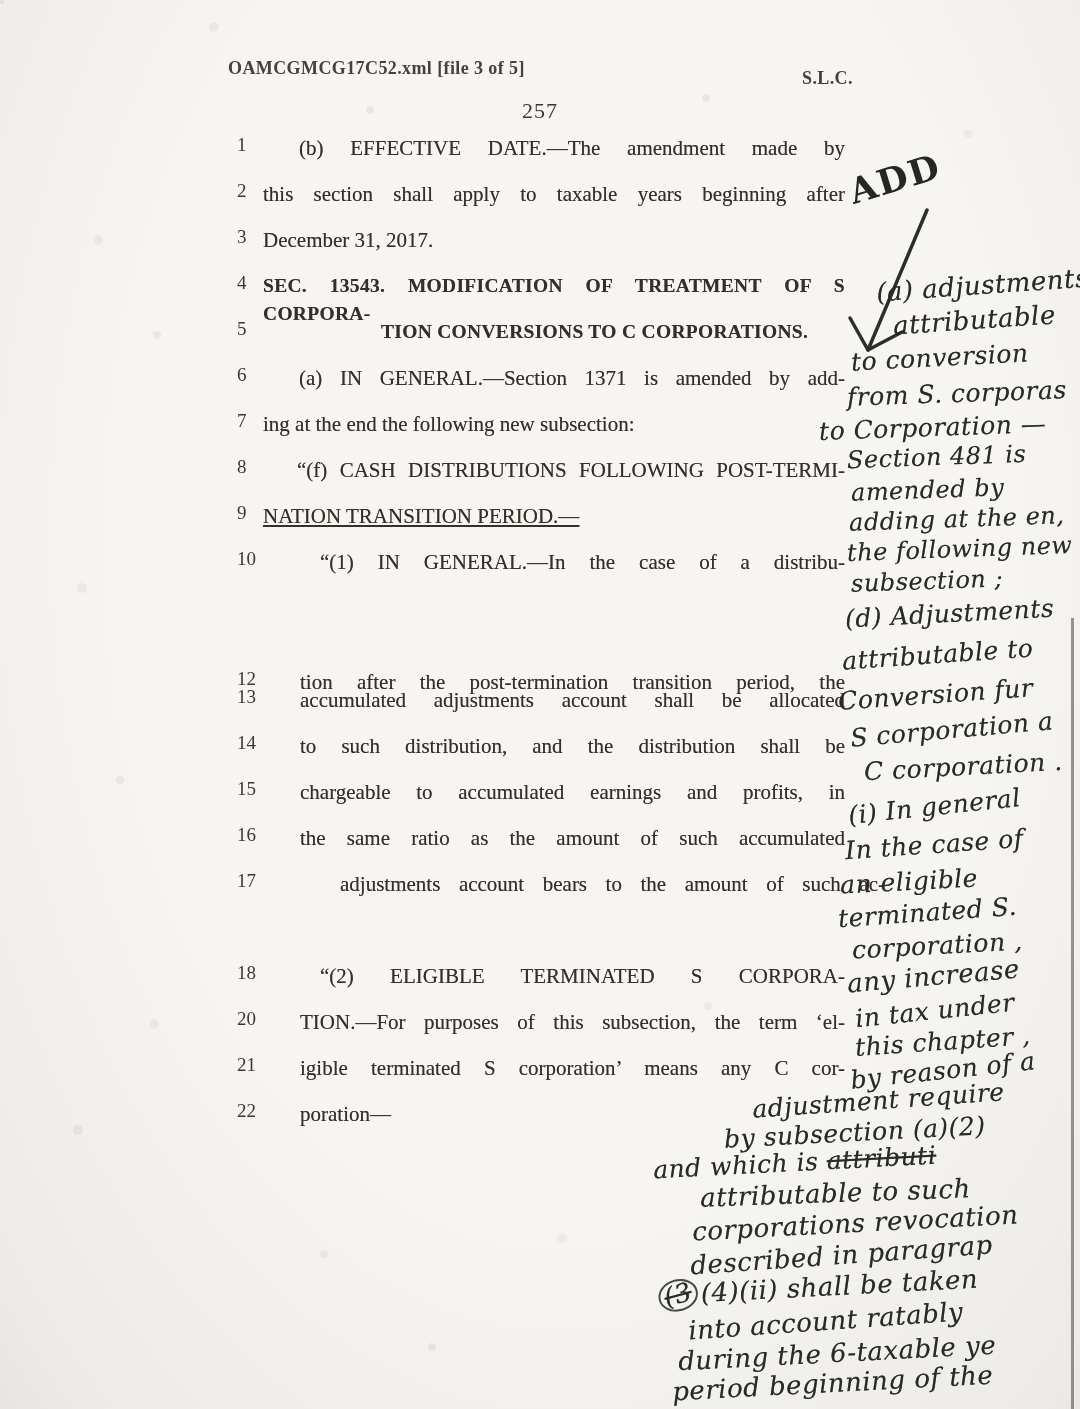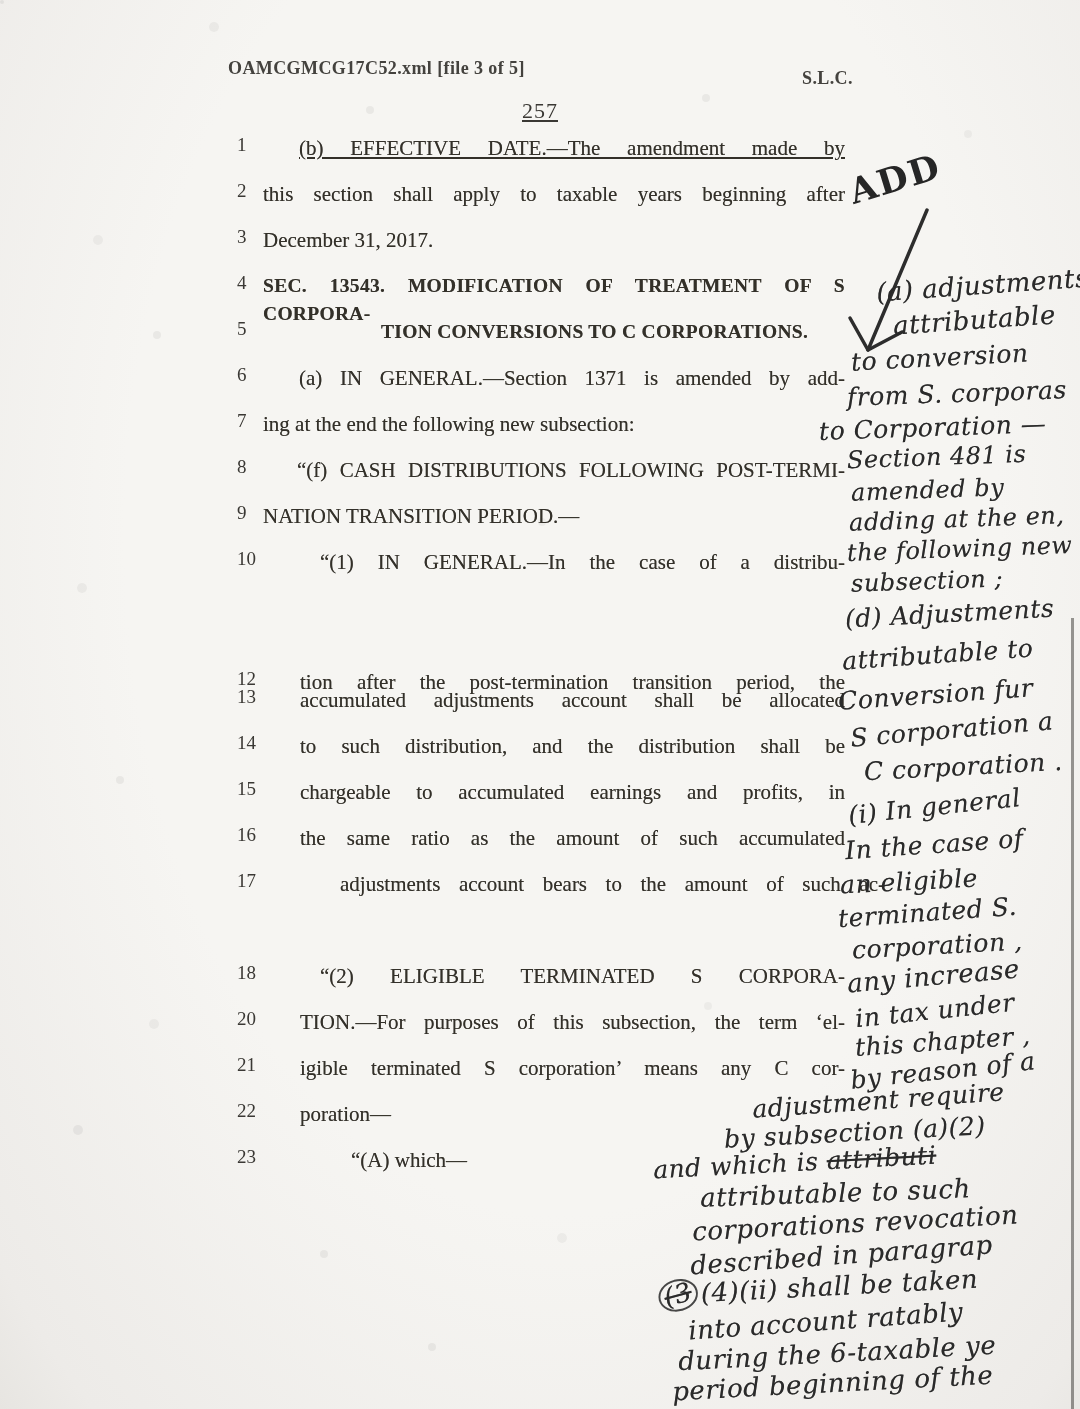--- a/index.html
+++ b/index.html
@@ -12,21 +12,21 @@
       radial-gradient(ellipse at 52% 38%, #f6f5f2 55%, #edebe8 92%, #e7e5e1 100%);
     overflow:hidden;
     font-family:"Liberation Serif", serif;
     color:#35332f;
   }
   
   .hdr{position:absolute;font-size:18px;letter-spacing:.4px;color:#44423e;}
   #hdr-left{left:228px;top:58px;font-weight:bold;}
   #hdr-right{left:802px;top:68px;font-weight:bold;}
   #pageno{position:absolute;left:470px;top:98px;width:140px;text-align:center;
-          font-size:22px;letter-spacing:1px;color:#3a3834;text-decoration:underline;}
+          font-size:22px;letter-spacing:1px;color:#3a3834;}
   #doc{position:absolute;left:0;top:0;width:1080px;height:1409px;}
   .row{position:absolute;left:237px;display:flex;align-items:flex-start;}
   .num{width:26px;text-align:left;font-size:19px;color:#3a3834;flex:0 0 26px;}
   .lt{width:582px;box-sizing:border-box;font-size:21px;line-height:28px;
       margin-left:0;color:#333029;text-shadow:0 0 .5px rgba(40,38,34,.55);}
   .j{text-align:justify;text-align-last:justify;}
   .l{text-align:left;}
   .b{font-weight:bold;font-size:19.5px;letter-spacing:.3px;}
   
   .hw{position:absolute;font-family:"DejaVu Serif", serif;font-style:italic;
@@ -71,21 +71,21 @@
   <div id="specks"></div>
   <div id="edge-line"></div>
 
   <div id="hdr-left" class="hdr">OAMCGMCG17C52.xml [file 3 of 5]</div>
   <div id="hdr-right" class="hdr">S.L.C.</div>
   <div id="pageno">257</div>
 
   <div id="doc">
       <div class="row" style="top: 134px;">
         <span class="num">1</span>
-        <div class="lt j" style="padding-left: 36px; text-decoration: underline;">(b) EFFECTIVE DATE.—The amendment made by</div>
+        <div class="lt j" style="padding-left: 36px;">(b) EFFECTIVE DATE.—The amendment made by</div>
       </div>
       <div class="row" style="top: 180px;">
         <span class="num">2</span>
         <div class="lt j" style="padding-left: 0px;">this section shall apply to taxable years beginning after</div>
       </div>
       <div class="row" style="top: 226px;">
         <span class="num">3</span>
         <div class="lt l" style="padding-left: 0px;">December 31, 2017.</div>
       </div>
       <div class="row" style="top: 272px;">
@@ -103,21 +103,21 @@
       <div class="row" style="top: 410px;">
         <span class="num">7</span>
         <div class="lt l" style="padding-left: 0px;">ing at the end the following new subsection:</div>
       </div>
       <div class="row" style="top: 456px;">
         <span class="num">8</span>
         <div class="lt j" style="padding-left: 34px;">“(f) CASH DISTRIBUTIONS FOLLOWING POST-TERMI-</div>
       </div>
       <div class="row" style="top: 502px;">
         <span class="num">9</span>
-        <div class="lt l" style="padding-left: 0px;">NATION TRANSITION PERIOD.—</div>
+        <div class="lt l" style="padding-left: 0px; text-decoration: underline;">NATION TRANSITION PERIOD.—</div>
       </div>
       <div class="row" style="top: 548px;">
         <span class="num">10</span>
         <div class="lt j" style="padding-left: 57px;">“(1) IN GENERAL.—In the case of a distribu-</div>
       </div>
       <div class="row" style="top: 640px; margin-top: 28px;">
         <span class="num">12</span>
         <div class="lt j" style="padding-left: 37px;">tion after the post-termination transition period, the</div>
       </div>
       <div class="row" style="top: 686px;">
@@ -148,24 +148,20 @@
         <span class="num">20</span>
         <div class="lt j" style="padding-left: 37px;">TION.—For purposes of this subsection, the term ‘el-</div>
       </div>
       <div class="row" style="top: 1054px;">
         <span class="num">21</span>
         <div class="lt j" style="padding-left: 37px;">igible terminated S corporation’ means any C cor-</div>
       </div>
       <div class="row" style="top: 1100px;">
         <span class="num">22</span>
         <div class="lt l" style="padding-left: 37px;">poration—</div>
-      </div>
-      <div class="row" style="top: 1146px;">
-        <span class="num">23</span>
-        <div class="lt l" style="padding-left: 88px;">“(A) which—</div>
       </div>
     </div>
 
   <div id="add-label">ADD</div>
 
   <svg id="add-arrow" width="180" height="230" viewBox="0 0 180 230">
     <line x1="127" y1="60" x2="68" y2="200" stroke="#2d2d2d" stroke-width="3.5" stroke-linecap="round"></line>
     <polyline points="50,168 68,200 102,182" fill="none" stroke="#2d2d2d" stroke-width="3.5" stroke-linecap="round" stroke-linejoin="round"></polyline>
   </svg>
 

